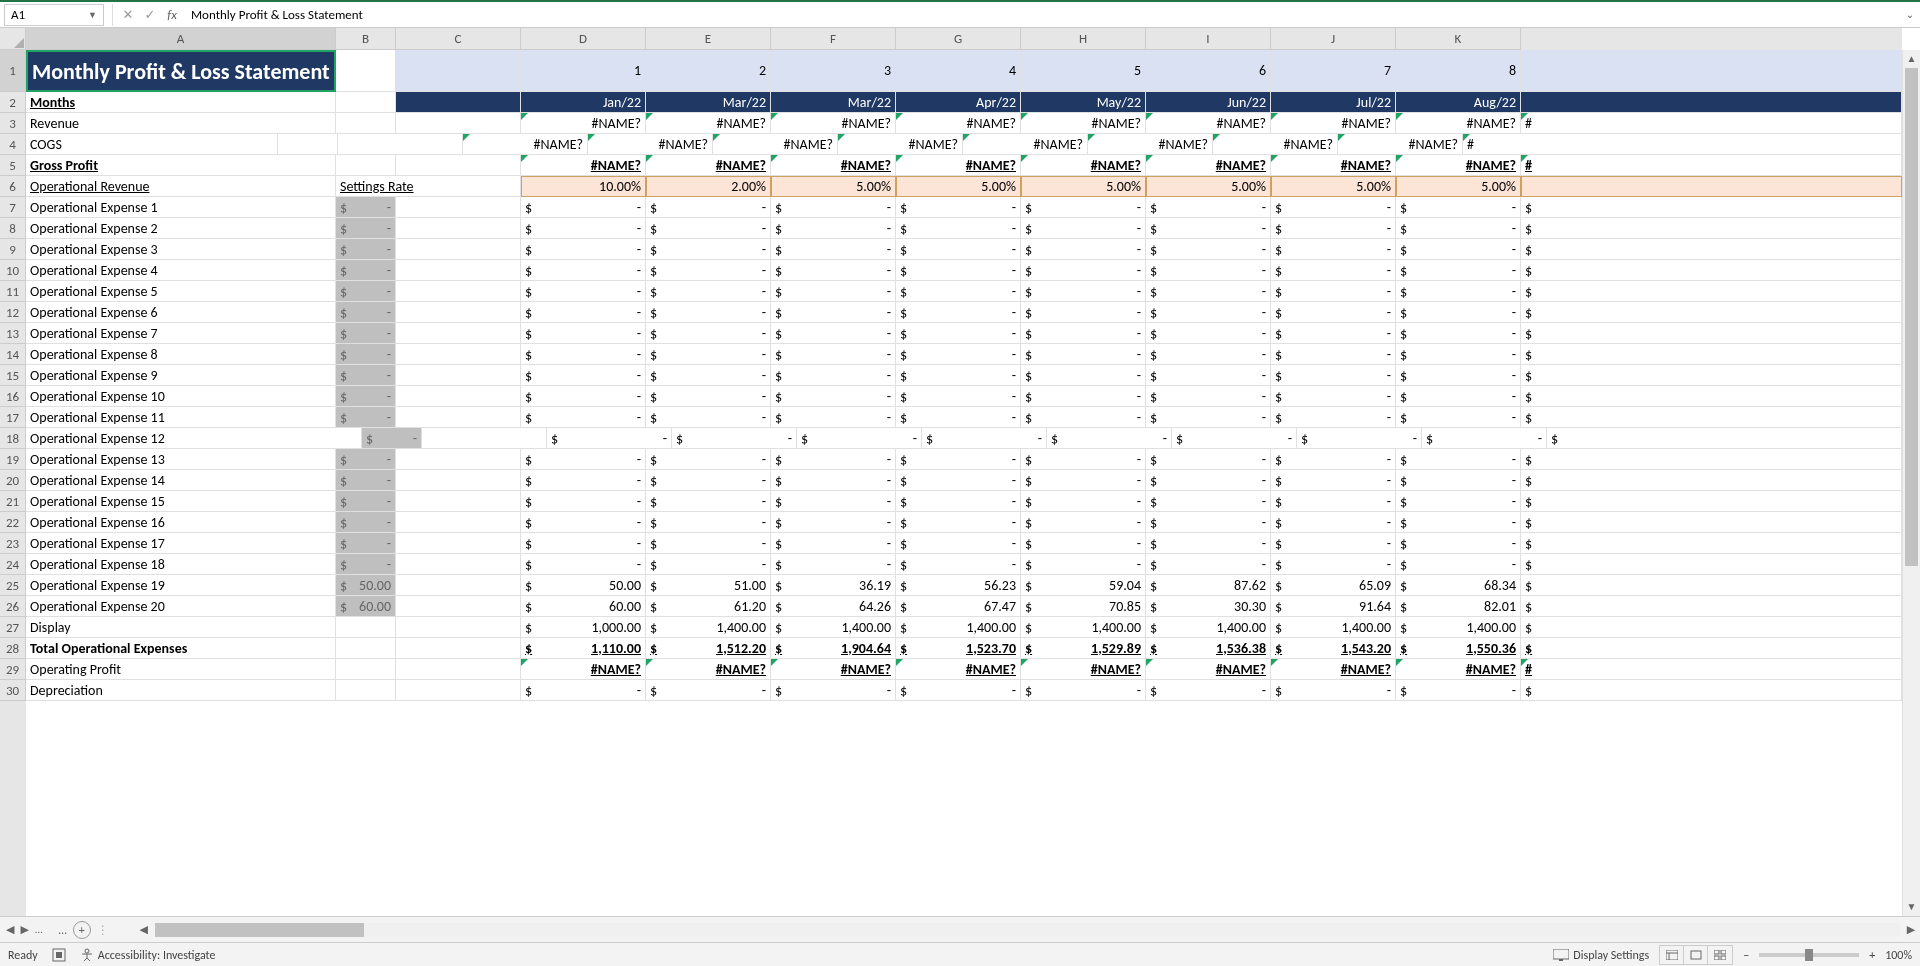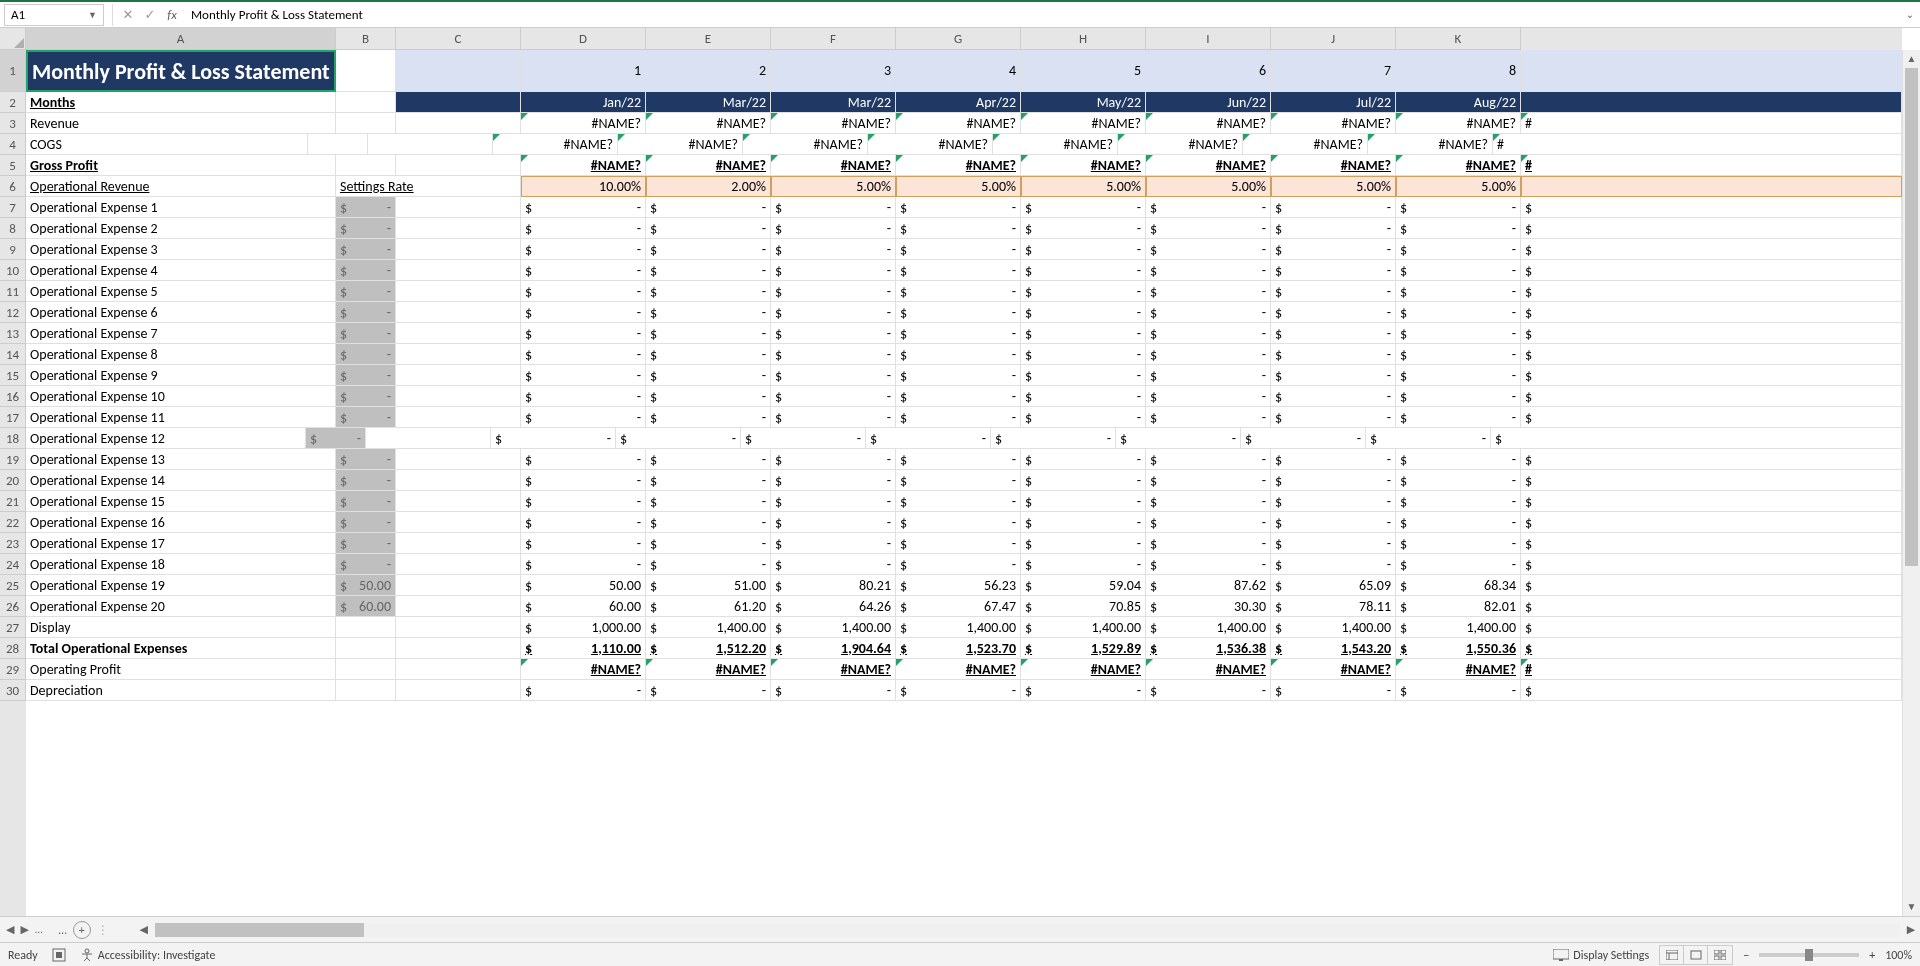--- a/index.html
+++ b/index.html
@@ -179,21 +179,21 @@
         <div class="cell r err-tri" style="width: 125px;">#NAME?</div>
         <div class="cell r err-tri" style="width: 125px;">#NAME?</div>
         <div class="cell r err-tri" style="width: 125px;">#NAME?</div>
         <div class="cell r err-tri" style="width: 125px;">#NAME?</div>
         <div class="cell r err-tri" style="width: 125px;">#NAME?</div>
         <div class="cell r err-tri" style="width: 125px;">#NAME?</div>
         <div class="cell r err-tri" style="width: 125px;">#NAME?</div>
         <div class="cell err-tri" style="flex: 1 1 0%; min-width: 10px;">#</div>
       </div>
       <div class="row ">
-        <div class="cell " style="width: 282px; text-align: right;">COGS</div>
+        <div class="cell " style="width: 252px; text-align: right;">COGS</div>
         <div class="cell " style="width: 60px;"></div>
         <div class="cell " style="width: 125px;"></div>
         <div class="cell r err-tri" style="width: 125px;">#NAME?</div>
         <div class="cell r err-tri" style="width: 125px;">#NAME?</div>
         <div class="cell r err-tri" style="width: 125px;">#NAME?</div>
         <div class="cell r err-tri" style="width: 125px;">#NAME?</div>
         <div class="cell r err-tri" style="width: 125px;">#NAME?</div>
         <div class="cell r err-tri" style="width: 125px;">#NAME?</div>
         <div class="cell r err-tri" style="width: 125px;">#NAME?</div>
         <div class="cell r err-tri" style="width: 125px;">#NAME?</div>
@@ -671,21 +671,21 @@
           <span style="flex:1;text-align:left;">$</span>
           <span>-</span>
         </div>
         <div class="cell r" style="width: 125px; display: flex;">
           <span style="flex:1;text-align:left;">$</span>
           <span>-</span>
         </div>
         <div class="cell " style="flex: 1 1 0%; min-width: 10px;">$</div>
       </div>
       <div class="row ">
-        <div class="cell " style="width: 280px;">Operational Expense 12</div>
+        <div class="cell " style="width: 336px;">Operational Expense 12</div>
         <div class="cell gray r" style="width: 60px; display: flex;">
           <span style="flex:1;text-align:left;">$</span>
           <span>-</span>
         </div>
         <div class="cell " style="width: 125px;"></div>
         <div class="cell r" style="width: 125px; display: flex;">
           <span style="flex:1;text-align:left;">$</span>
           <span>-</span>
         </div>
         <div class="cell r" style="width: 125px; display: flex;">
@@ -974,21 +974,21 @@
         <div class="cell r" style="width: 125px; display: flex;">
           <span style="flex:1;text-align:left;">$</span>
           <span>50.00</span>
         </div>
         <div class="cell r" style="width: 125px; display: flex;">
           <span style="flex:1;text-align:left;">$</span>
           <span>51.00</span>
         </div>
         <div class="cell r" style="width: 125px; display: flex;">
           <span style="flex:1;text-align:left;">$</span>
-          <span>80.21</span>
+          <span>36.19</span>
         </div>
         <div class="cell r" style="width: 125px; display: flex;">
           <span style="flex:1;text-align:left;">$</span>
           <span>56.23</span>
         </div>
         <div class="cell r" style="width: 125px; display: flex;">
           <span style="flex:1;text-align:left;">$</span>
           <span>59.04</span>
         </div>
         <div class="cell r" style="width: 125px; display: flex;">
@@ -1031,21 +1031,21 @@
         <div class="cell r" style="width: 125px; display: flex;">
           <span style="flex:1;text-align:left;">$</span>
           <span>70.85</span>
         </div>
         <div class="cell r" style="width: 125px; display: flex;">
           <span style="flex:1;text-align:left;">$</span>
           <span>30.30</span>
         </div>
         <div class="cell r" style="width: 125px; display: flex;">
           <span style="flex:1;text-align:left;">$</span>
-          <span>78.11</span>
+          <span>91.64</span>
         </div>
         <div class="cell r" style="width: 125px; display: flex;">
           <span style="flex:1;text-align:left;">$</span>
           <span>82.01</span>
         </div>
         <div class="cell " style="flex: 1 1 0%; min-width: 10px;">$</div>
       </div>
       <div class="row ">
         <div class="cell " style="width: 310px;">Display</div>
         <div class="cell " style="width: 60px;"></div>

